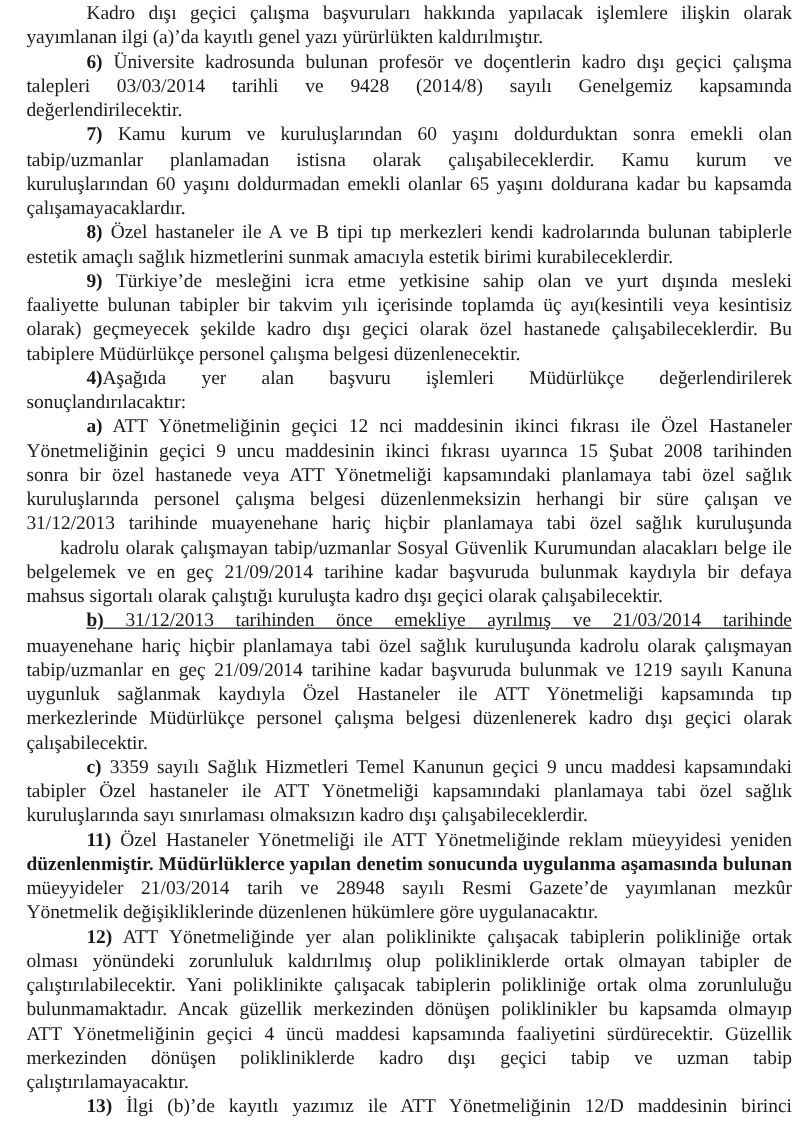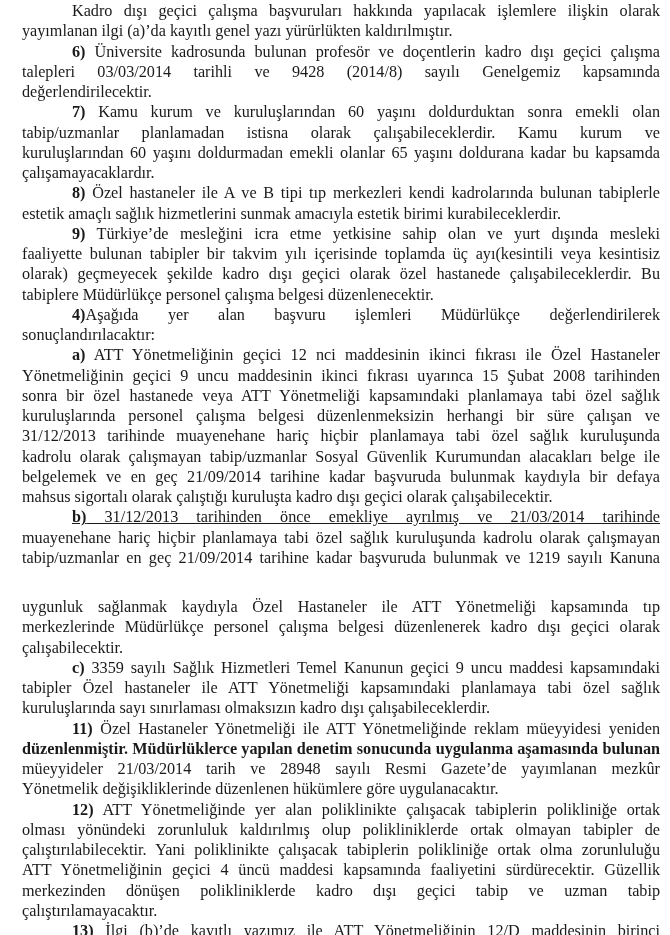--- a/index.html
+++ b/index.html
@@ -49,47 +49,48 @@
     <div>
       <div class="line indent" style="white-space: normal; text-align-last: justify;"><span class="num">4)</span><span>Aşağıda yer alan başvuru işlemleri Müdürlükçe değerlendirilerek</span></div>
       <div class="line last" style="white-space: normal;"><span>sonuçlandırılacaktır:</span></div>
     </div>
     <div>
       <div class="line indent" style="white-space: normal; text-align-last: justify;"><span class="num">a)</span><span> ATT Yönetmeliğinin geçici 12 nci maddesinin ikinci fıkrası ile Özel Hastaneler</span></div>
       <div class="line" style="white-space: normal; text-align-last: justify;"><span>Yönetmeliğinin geçici 9 uncu maddesinin ikinci fıkrası uyarınca 15 Şubat 2008 tarihinden</span></div>
       <div class="line" style="white-space: normal; text-align-last: justify;"><span>sonra bir özel hastanede veya ATT Yönetmeliği kapsamındaki planlamaya tabi özel sağlık</span></div>
       <div class="line" style="white-space: normal; text-align-last: justify;"><span>kuruluşlarında personel çalışma belgesi düzenlenmeksizin herhangi bir süre çalışan ve</span></div>
       <div class="line" style="white-space: normal; text-align-last: justify;"><span>31/12/2013 tarihinde muayenehane hariç hiçbir planlamaya tabi özel sağlık kuruluşunda</span></div>
-      <div class="line" style="white-space: normal; text-align-last: justify;"><span>kadrolu olarak çalışmayan tabip/uzmanlar Sosyal Güvenlik Kurumundan alacakları belge ile</span></div>
+      <div class="line" style="white-space: normal; text-align-last: justify; margin-left: 28px;"><span>kadrolu olarak çalışmayan tabip/uzmanlar Sosyal Güvenlik Kurumundan alacakları belge ile</span></div>
       <div class="line" style="white-space: normal; text-align-last: justify;"><span>belgelemek ve en geç 21/09/2014 tarihine kadar başvuruda bulunmak kaydıyla bir defaya</span></div>
       <div class="line last" style="white-space: normal;"><span>mahsus sigortalı olarak çalıştığı kuruluşta kadro dışı geçici olarak çalışabilecektir.</span></div>
     </div>
     <div>
       <div class="line indent" style="white-space: normal; text-align-last: justify; text-decoration: underline;"><span class="num">b)</span><span> 31/12/2013 tarihinden önce emekliye ayrılmış ve 21/03/2014 tarihinde</span></div>
       <div class="line" style="white-space: normal; text-align-last: justify;"><span>muayenehane hariç hiçbir planlamaya tabi özel sağlık kuruluşunda kadrolu olarak çalışmayan</span></div>
       <div class="line" style="white-space: normal; text-align-last: justify;"><span>tabip/uzmanlar en geç 21/09/2014 tarihine kadar başvuruda bulunmak ve 1219 sayılı Kanuna</span></div>
-      <div class="line" style="white-space: normal; text-align-last: justify; margin-top: 29px;"><span>uygunluk sağlanmak kaydıyla Özel Hastaneler ile ATT Yönetmeliği kapsamında tıp</span></div>
+      <div class="line" style="white-space: normal; text-align-last: justify;"><span>uygunluk sağlanmak kaydıyla Özel Hastaneler ile ATT Yönetmeliği kapsamında tıp</span></div>
       <div class="line" style="white-space: normal; text-align-last: justify;"><span>merkezlerinde Müdürlükçe personel çalışma belgesi düzenlenerek kadro dışı geçici olarak</span></div>
       <div class="line last" style="white-space: normal;"><span>çalışabilecektir.</span></div>
     </div>
     <div>
       <div class="line indent" style="white-space: normal; text-align-last: justify;"><span class="num">c)</span><span> 3359 sayılı Sağlık Hizmetleri Temel Kanunun geçici 9 uncu maddesi kapsamındaki</span></div>
       <div class="line" style="white-space: normal; text-align-last: justify;"><span>tabipler Özel hastaneler ile ATT Yönetmeliği kapsamındaki planlamaya tabi özel sağlık</span></div>
       <div class="line last" style="white-space: normal;"><span>kuruluşlarında sayı sınırlaması olmaksızın kadro dışı çalışabileceklerdir.</span></div>
     </div>
     <div>
       <div class="line indent" style="white-space: normal; text-align-last: justify;"><span class="num">11)</span><span> Özel Hastaneler Yönetmeliği ile ATT Yönetmeliğinde reklam müeyyidesi yeniden</span></div>
       <div class="line" style="white-space: normal; text-align-last: justify; font-weight: bold;"><span>düzenlenmiştir. Müdürlüklerce yapılan denetim sonucunda uygulanma aşamasında bulunan</span></div>
       <div class="line" style="white-space: normal; text-align-last: justify;"><span>müeyyideler 21/03/2014 tarih ve 28948 sayılı Resmi Gazete’de yayımlanan mezkûr</span></div>
       <div class="line last" style="white-space: normal;"><span>Yönetmelik değişikliklerinde düzenlenen hükümlere göre uygulanacaktır.</span></div>
     </div>
     <div>
       <div class="line indent" style="white-space: normal; text-align-last: justify;"><span class="num">12)</span><span> ATT Yönetmeliğinde yer alan poliklinikte çalışacak tabiplerin polikliniğe ortak</span></div>
       <div class="line" style="white-space: normal; text-align-last: justify;"><span>olması yönündeki zorunluluk kaldırılmış olup polikliniklerde ortak olmayan tabipler de</span></div>
       <div class="line" style="white-space: normal; text-align-last: justify;"><span>çalıştırılabilecektir. Yani poliklinikte çalışacak tabiplerin polikliniğe ortak olma zorunluluğu</span></div>
+      <div class="line" style="white-space: normal; text-align-last: justify;"><span>bulunmamaktadır. Ancak güzellik merkezinden dönüşen poliklinikler bu kapsamda olmayıp</span></div>
       <div class="line" style="white-space: normal; text-align-last: justify;"><span>ATT Yönetmeliğinin geçici 4 üncü maddesi kapsamında faaliyetini sürdürecektir. Güzellik</span></div>
       <div class="line" style="white-space: normal; text-align-last: justify;"><span>merkezinden dönüşen polikliniklerde kadro dışı geçici tabip ve uzman tabip</span></div>
       <div class="line last" style="white-space: normal;"><span>çalıştırılamayacaktır.</span></div>
     </div>
     <div>
       <div class="line indent" style="white-space: normal; text-align-last: justify;"><span class="num">13)</span><span> İlgi (b)’de kayıtlı yazımız ile ATT Yönetmeliğinin 12/D maddesinin birinci</span></div>
       <div class="line" style="white-space: normal; text-align-last: justify;"><span>fıkrasının (f) bendinin yürütülmesinin durdurulduğu muayenehane başvurularının bu madde</span></div>
     </div>
   </div>
 

